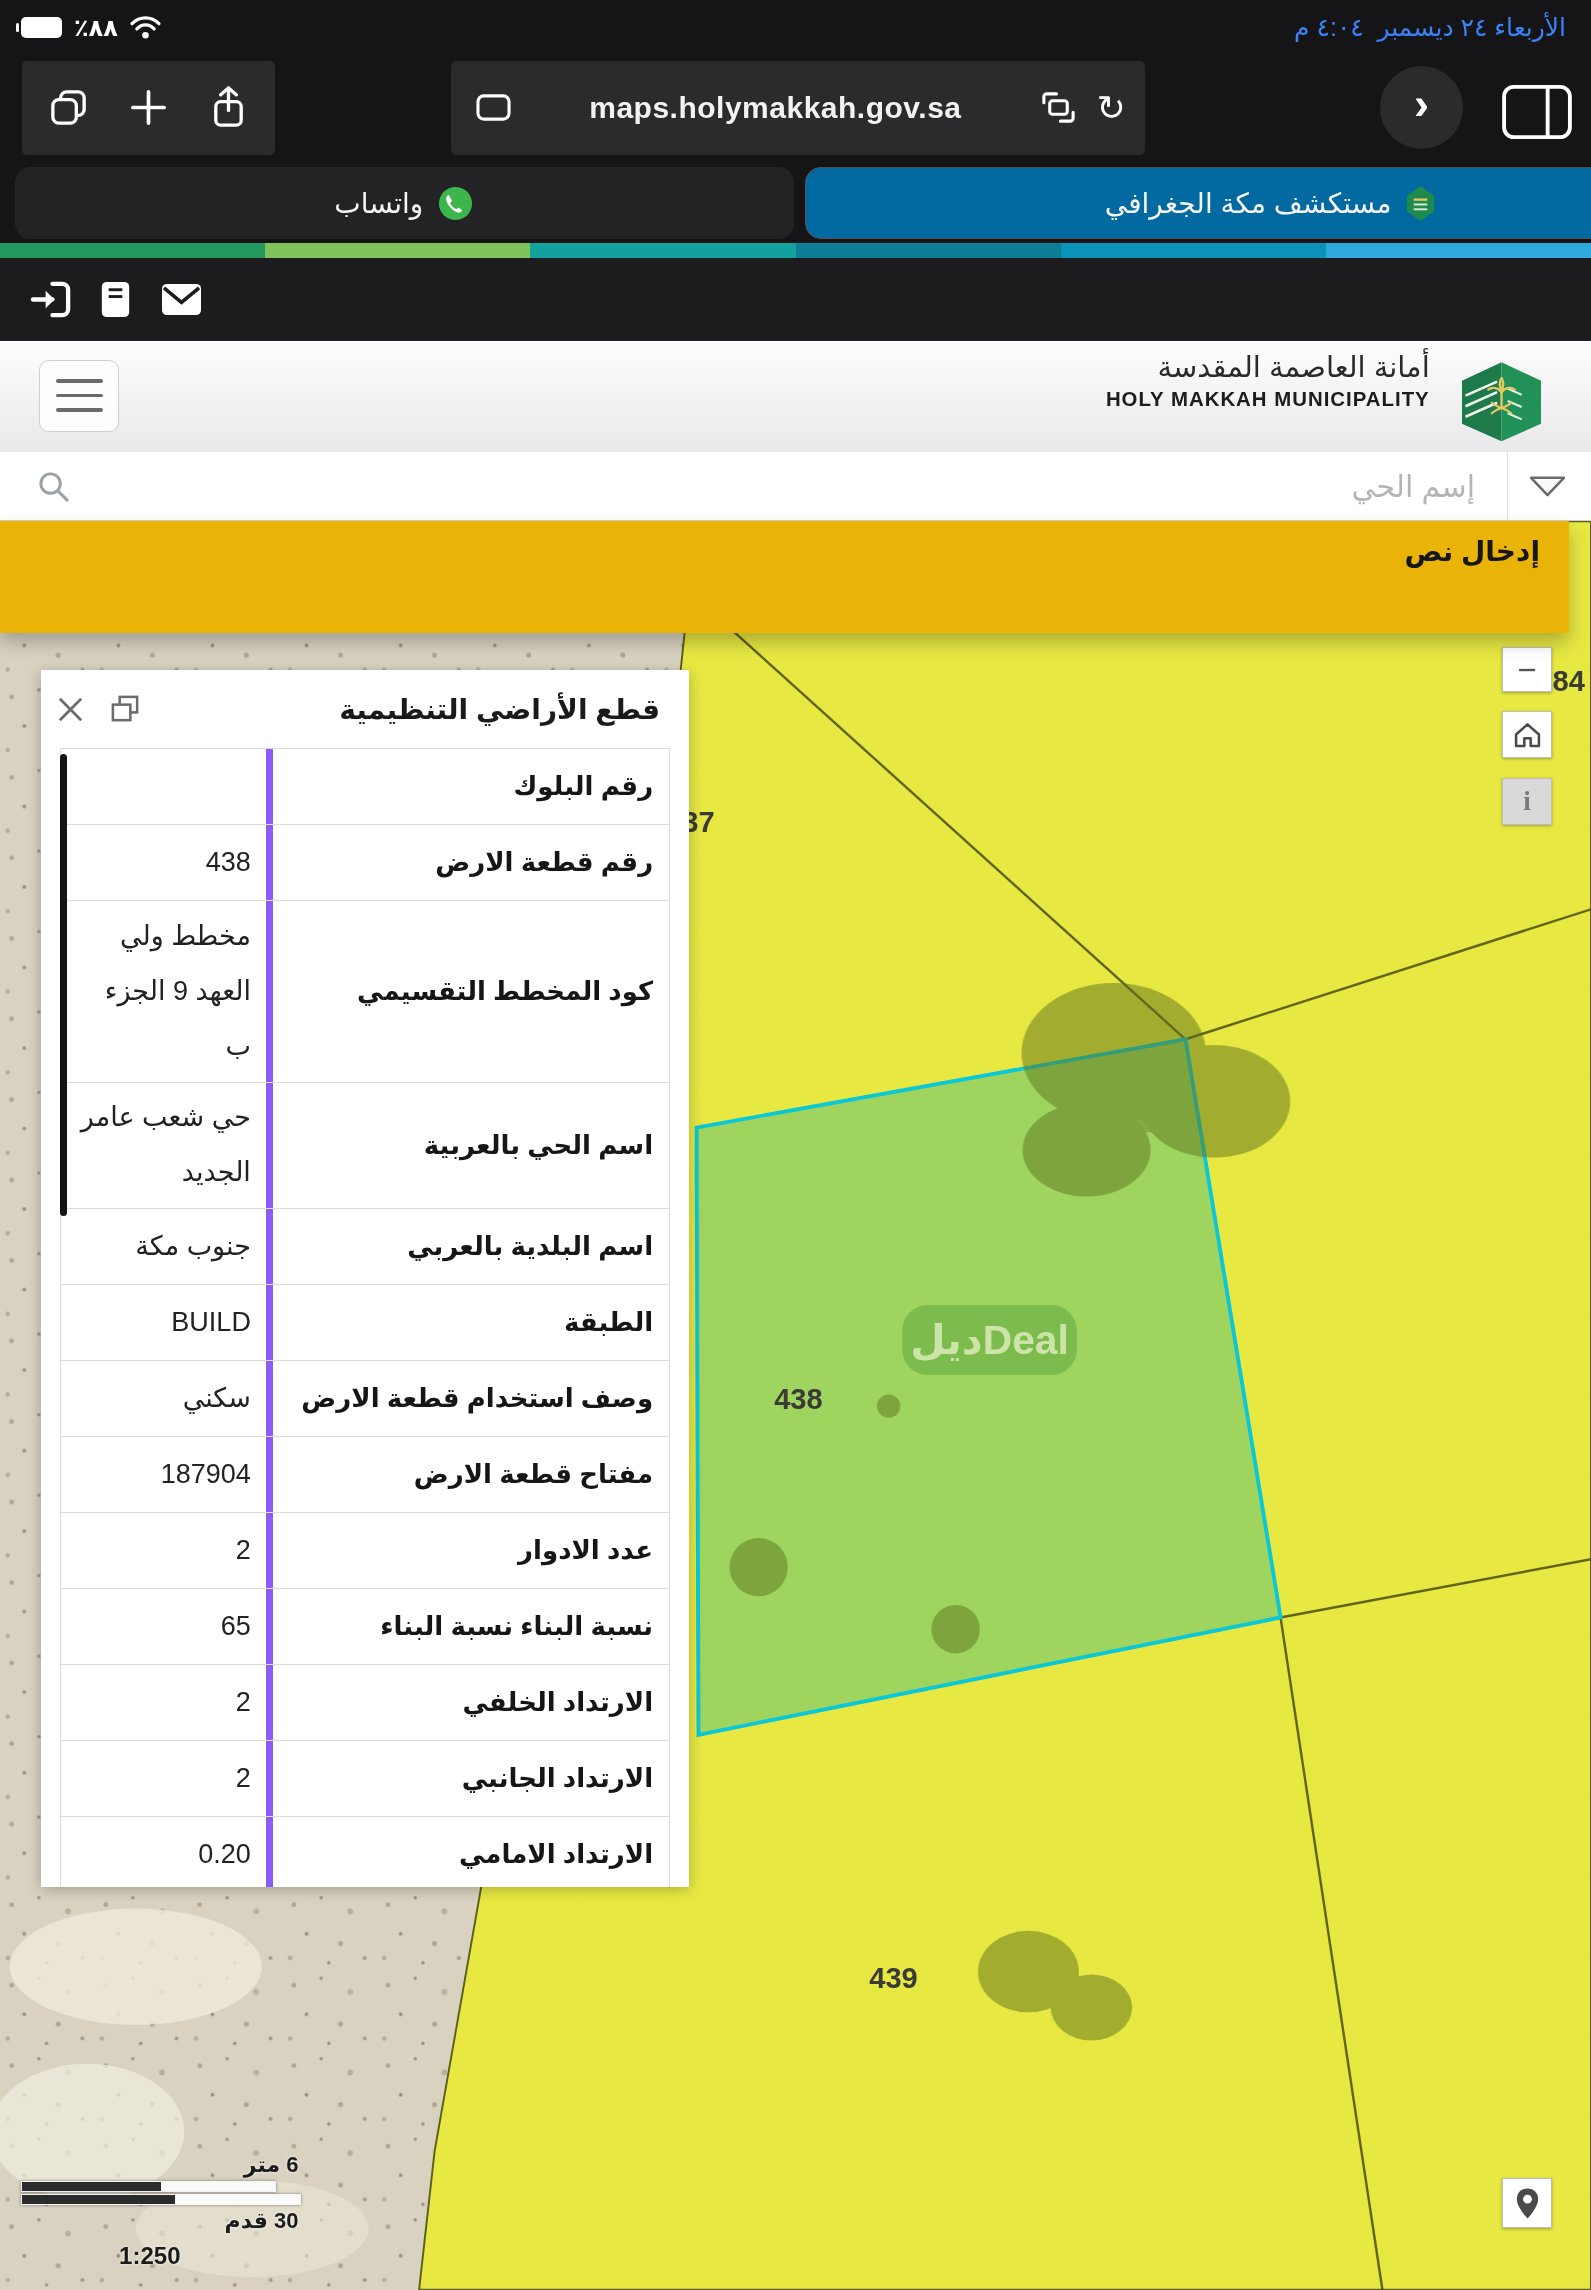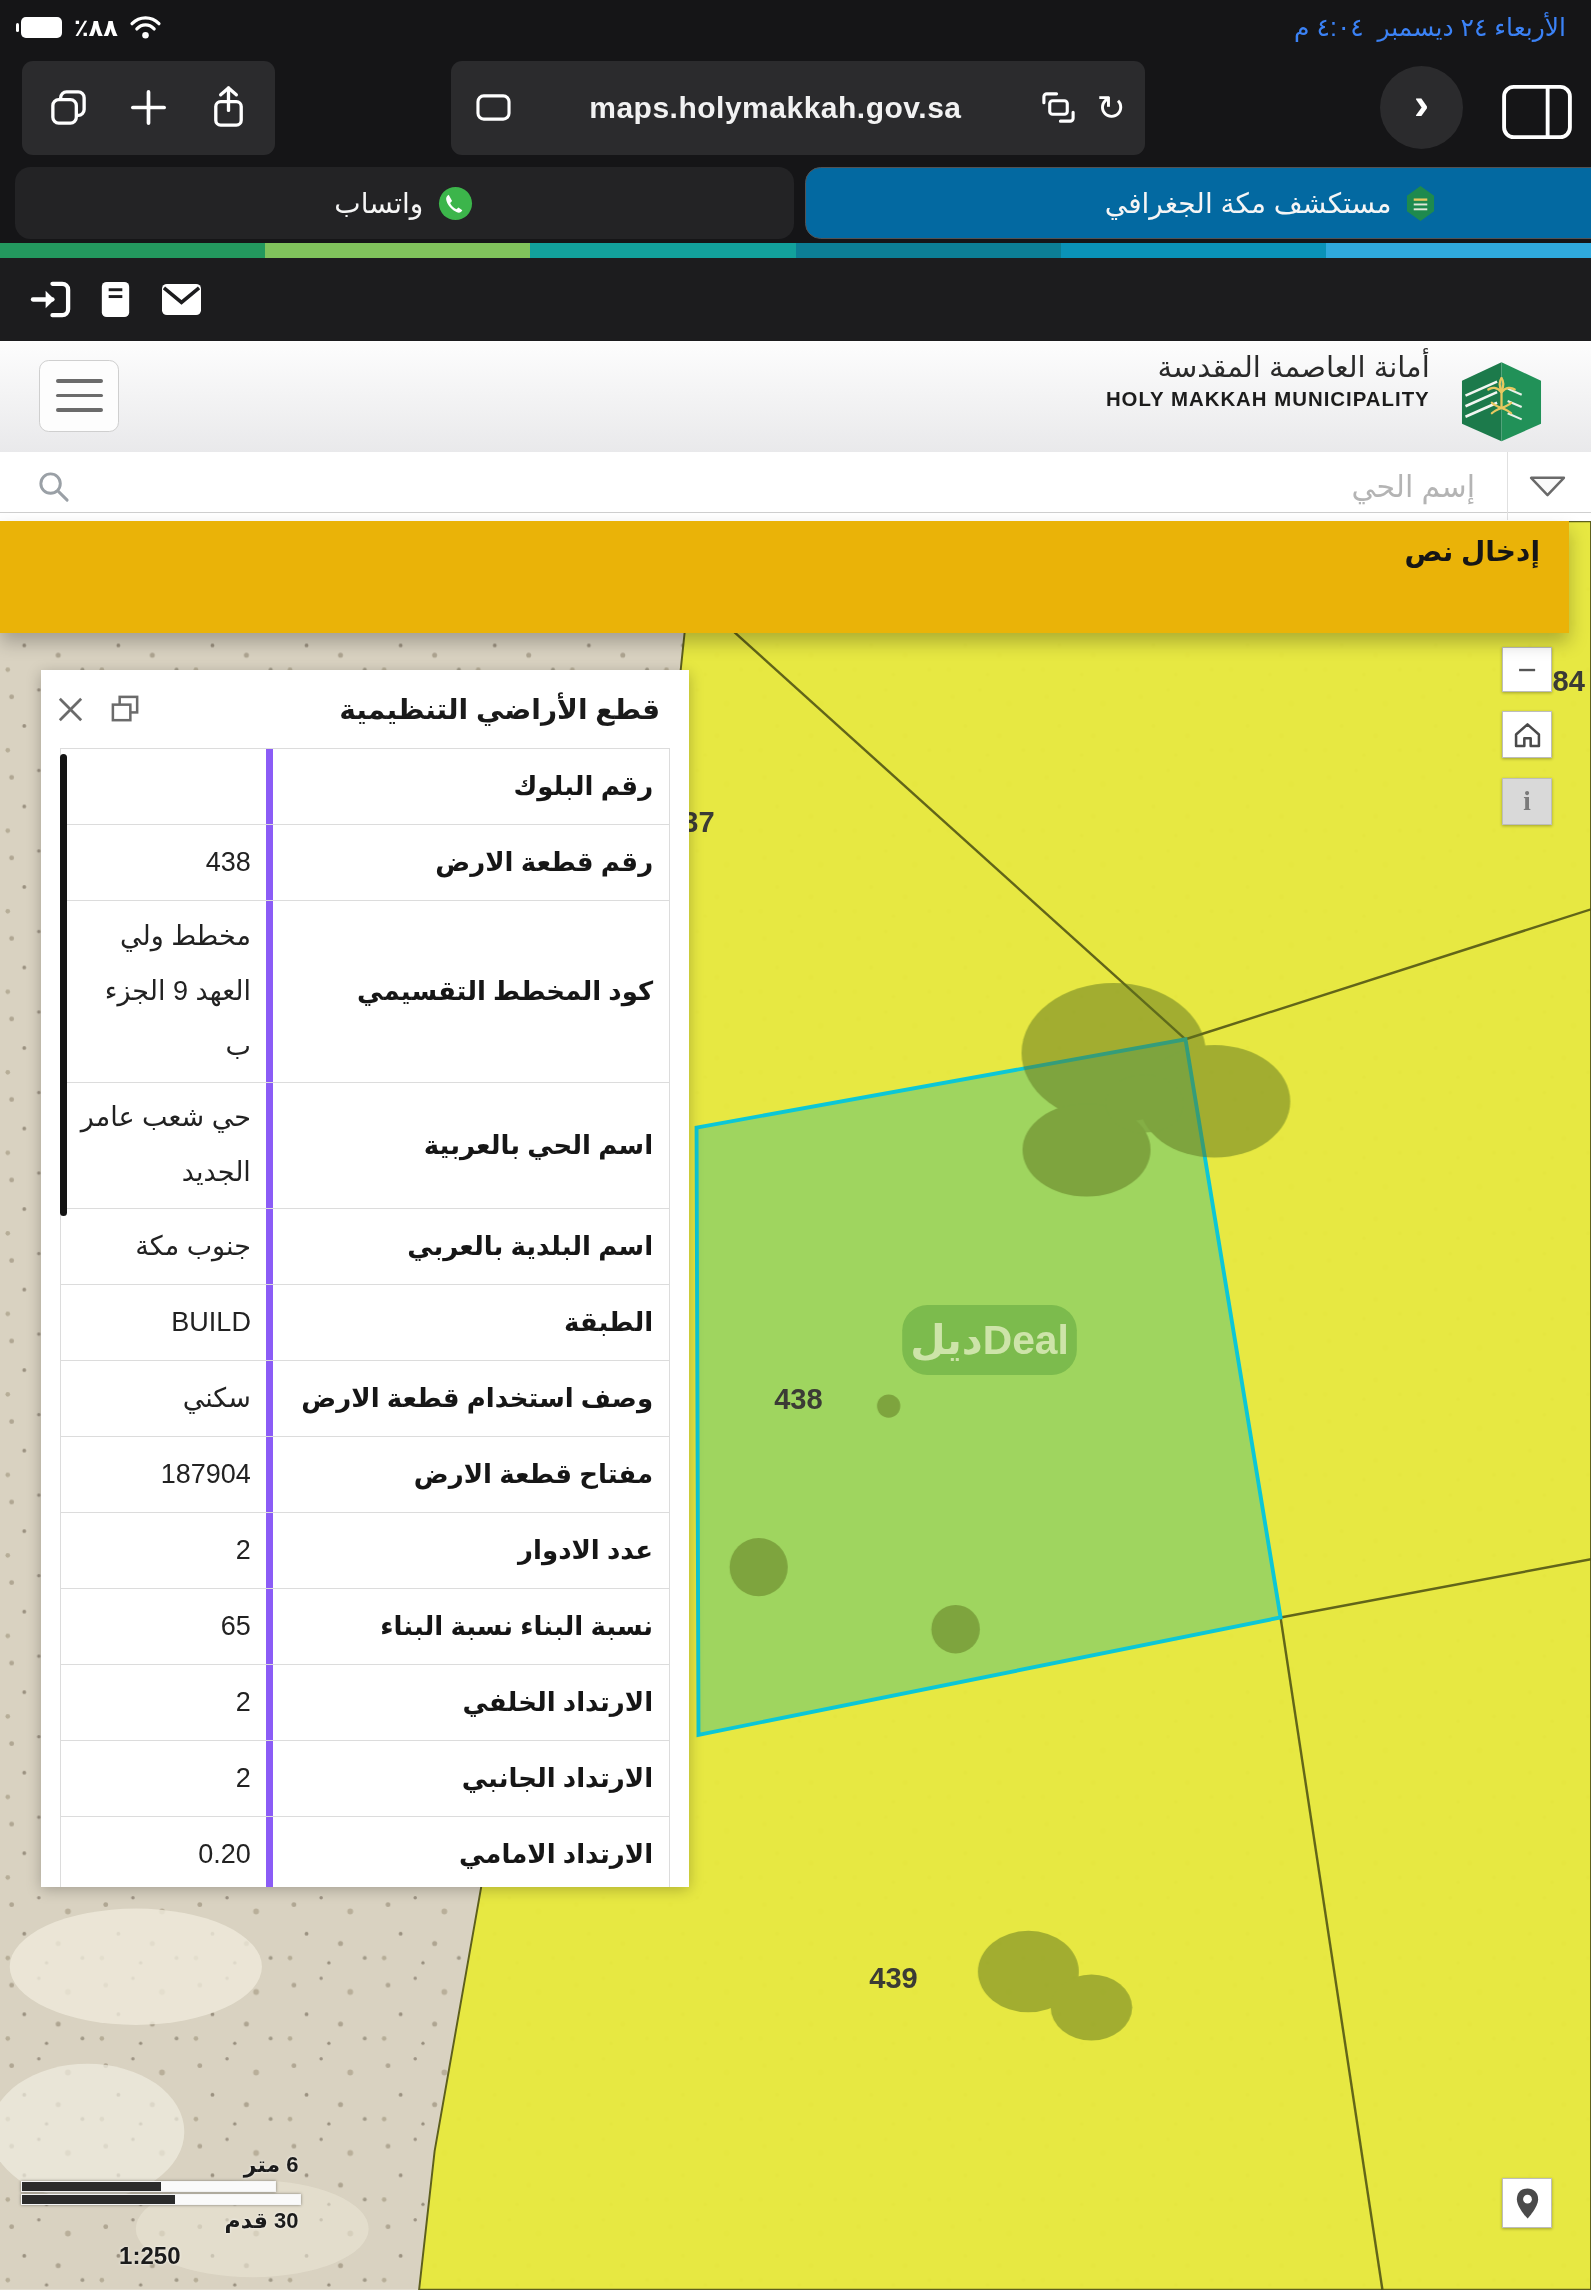--- a/index.html
+++ b/index.html
@@ -15,21 +15,21 @@
   .chrome{position:absolute;left:0;top:0;width:1591px;height:258px;background:#151517;}
 
   .status-bar{position:absolute;left:0;top:0;width:1591px;height:55px;display:flex;align-items:center;}
   .sb-left{position:absolute;left:21.3px;top:0;height:55px;display:flex;align-items:center;gap:11.6px;}
   .battery{width:41px;height:20.4px;background:#ffffff;border-radius:4.9px;position:relative;}
   .battery:before{content:"";position:absolute;left:-5.8px;top:5.8px;width:3.9px;height:8.7px;background:#ffffff;border-radius:1.9px;}
   .sb-pct{color:#ffffff;font-size:24px;font-weight:bold;}
   .sb-right{position:absolute;right:25px;top:0;height:55px;display:flex;align-items:center;gap:13.6px;color:#3b82f6;font-size:25px;font-weight:normal;}
 
   .toolbar{position:absolute;left:0;top:58px;width:1591px;height:102px;}
-  .pill{background:#2b2b2d;border-radius:11px;position:absolute;top:2.9px;height:94px;display:flex;align-items:center;}
+  .pill{background:#2b2b2d;border-radius:5px;position:absolute;top:2.9px;height:94px;display:flex;align-items:center;}
   .pill-left{left:22px;width:253px;justify-content:space-between;padding:0 25px;box-sizing:border-box;}
   .pill-url{left:451px;width:694px;padding:0 19.4px 0 23px;box-sizing:border-box;}
   .url-text{flex:1;text-align:center;color:#f2f2f2;font-size:30px;font-weight:bold;letter-spacing:0.5px;}
   .url-right{display:flex;align-items:center;gap:17.5px;}
   .reload{color:#fff;font-size:35px;line-height:1;}
   .btn-forward{position:absolute;left:1380px;top:7.8px;width:83px;height:83px;border-radius:50%;background:#2b2b2d;color:#fff;
     display:flex;align-items:center;justify-content:center;font-size:45px;font-weight:bold;padding-bottom:5.8px;box-sizing:border-box;}
 
   .tab-bar{position:absolute;left:0;top:167px;width:1591px;height:72px;}
   .tab{position:absolute;top:0;height:72px;border-radius:15.5px;display:flex;align-items:center;justify-content:center;gap:13.6px;color:#f5f5f5;font-size:28px;}
@@ -47,21 +47,21 @@
   .site-header{position:absolute;left:0;top:342px;width:1591px;height:111px;background:linear-gradient(#fdfdfd,#e9e9eb);border-bottom:1px solid #dcdcdc;box-sizing:border-box;}
   .hamburger{position:absolute;left:39px;top:17.5px;width:80px;height:72px;background:#fdfdfd;border:1px solid #cfcfcf;border-radius:9.7px;
     display:flex;flex-direction:column;justify-content:center;gap:10.7px;padding:0 15.5px;box-sizing:border-box;}
   .hamburger span{display:block;height:3.9px;background:#6b6b6b;border-radius:1.9px;}
   .brand{position:absolute;right:39px;top:7.8px;height:97px;display:flex;align-items:flex-start;gap:21.3px;}
   .brand-text{text-align:right;}
   .brand-ar{font-size:29px;color:#2a2a2a;margin-bottom:3.9px;}
   .brand-en{font-size:20.4px;font-weight:bold;color:#1c1c1c;letter-spacing:1px;}
 
   
-  .search-bar{position:absolute;left:0;top:452px;width:1591px;height:61px;background:#fff;border-bottom:1px solid #cfcfcf;box-sizing:border-box;}
+  .search-bar{position:absolute;left:0;top:452px;width:1591px;height:69px;background:#fff;border-bottom:1px solid #cfcfcf;box-sizing:border-box;}
   .search-divider{position:absolute;left:1507px;top:0;width:1px;height:68px;background:#e0e0e0;}
   .search-caret{position:absolute;left:1525px;top:21.3px;}
   .search-placeholder{position:absolute;right:116px;top:0;height:68px;display:flex;align-items:center;color:#b4b4b4;font-size:30px;}
   .search-glass{position:absolute;left:35px;top:15.5px;}
 
   
   .dropdown{position:absolute;left:0;top:521px;width:1569px;height:112px;background:#eab308;box-shadow:0 9.7px 17.5px rgba(0,0,0,.25);
     padding:13.6px 29px 0 0;box-sizing:border-box;text-align:right;}
   .dd-title{font-size:28px;font-weight:bold;color:#161616;margin-bottom:9.7px;}
   .dd-msg{font-size:28px;color:#4a4a4a;}

